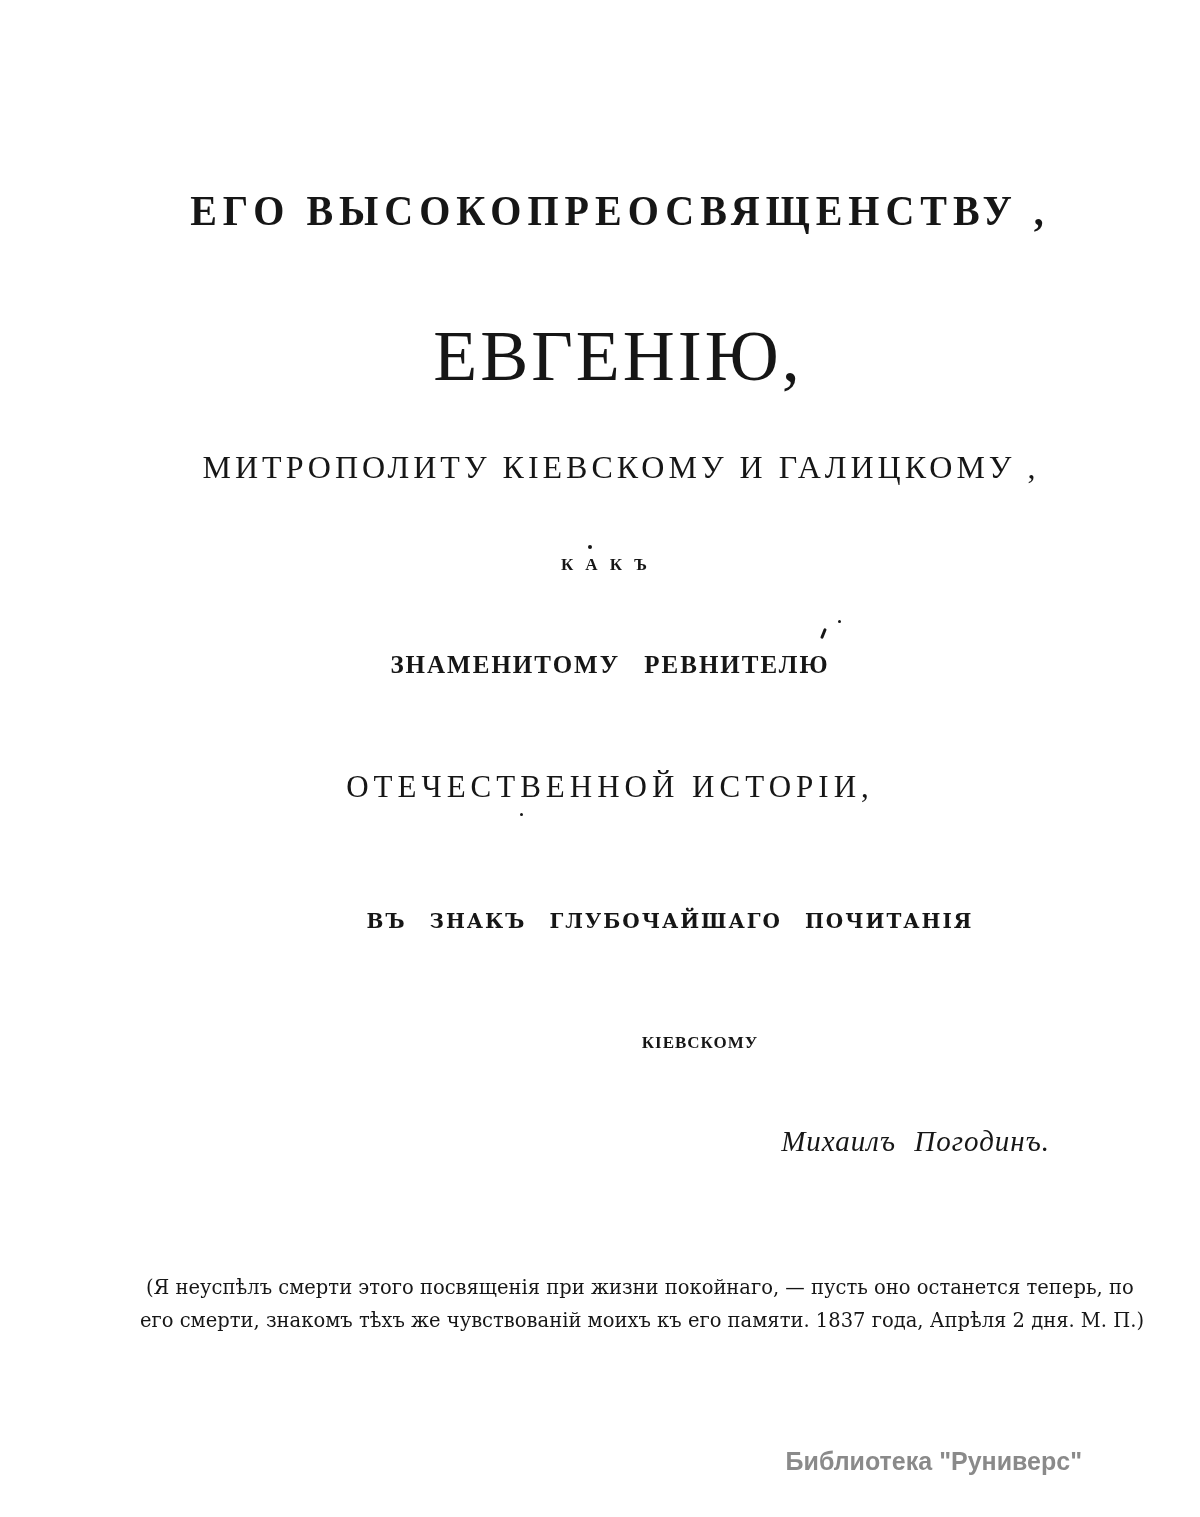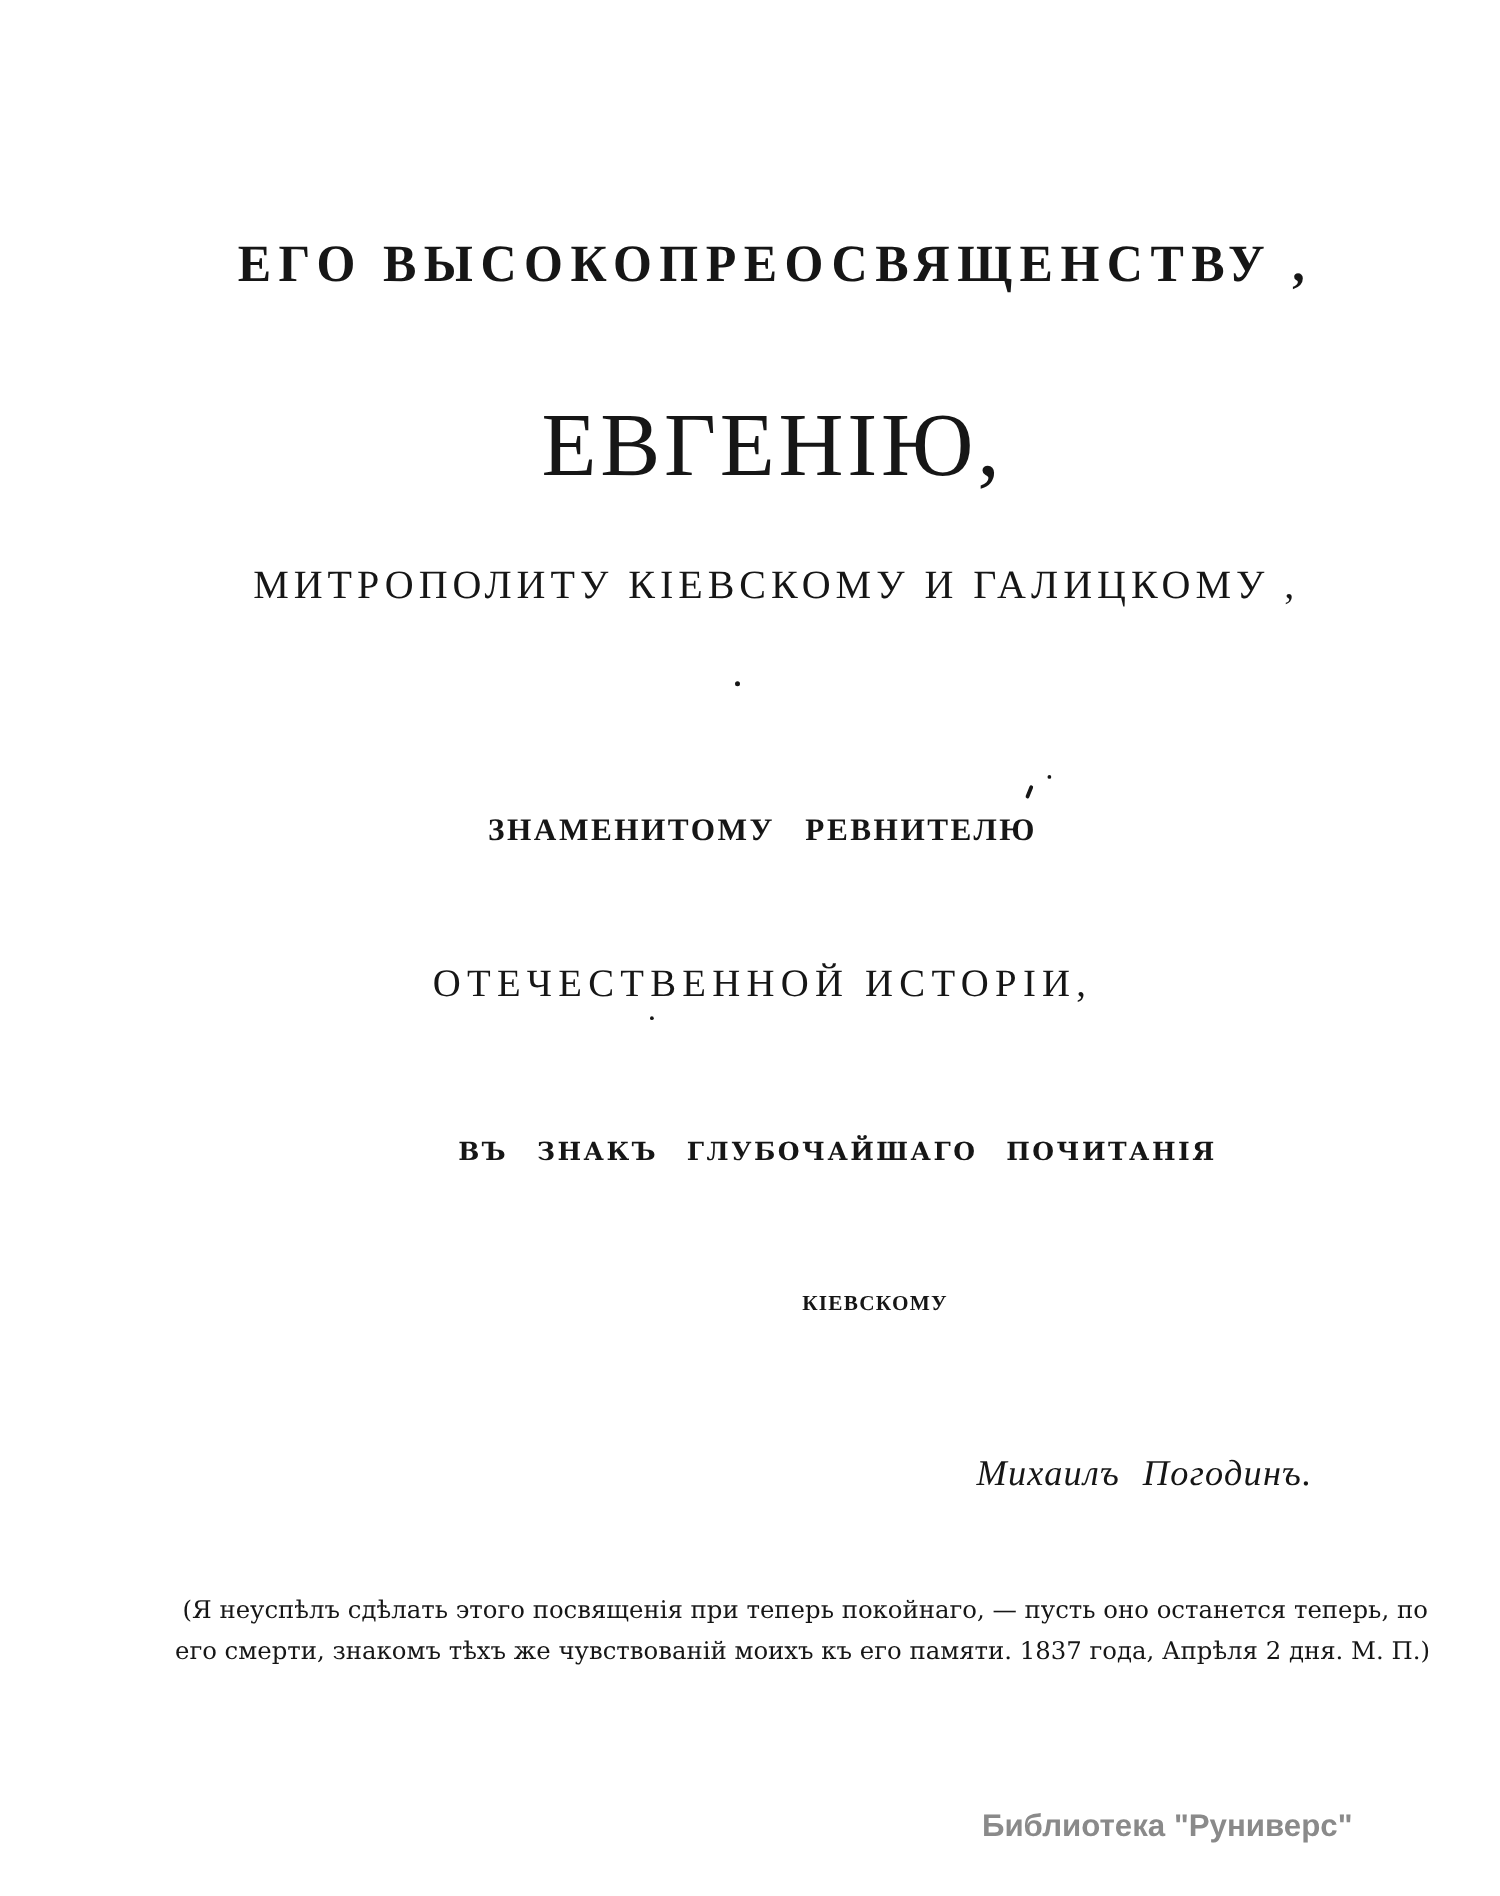--- a/index.html
+++ b/index.html
@@ -90,21 +90,20 @@
   .signature{
     position:absolute;
     top:1127px;
     right:150px;
     font-size:29px;
     font-style:italic;
     letter-spacing:1px;
     word-spacing:10px;
     line-height:1;
     white-space:nowrap;
-    margin-top:38px;
   }
   .footnote{
     position:absolute;
     top:1271px;
     left:140px;
     width:924px;
     font-size:19.5px;
     line-height:33px;
     font-family:"DejaVu Serif","Liberation Serif",serif;
     color:var(--ink);
@@ -147,36 +146,37 @@
 <div class="page">
 
   <div class="line honorific">ЕГО ВЫСОКОПРЕОСВЯЩЕНСТВУ ,</div>
 
   <div class="line name">ЕВГЕНІЮ,</div>
 
   <div class="line title">МИТРОПОЛИТУ КІЕВСКОМУ И ГАЛИЦКОМУ ,</div>
 
   <div class="speck s1"></div>
 
+  <div class="line as-word">КАКЪ</div>
 
   <div class="speck s2"></div>
   <div class="speck s3"></div>
 
   <div class="line epithet">ЗНАМЕНИТОМУ РЕВНИТЕЛЮ</div>
 
   <div class="line subject">ОТЕЧЕСТВЕННОЙ ИСТОРІИ,</div>
 
   <div class="speck s4"></div>
 
   <div class="line tribute">ВЪ ЗНАКЪ ГЛУБОЧАЙШАГО ПОЧИТАНІЯ</div>
 
   <div class="line dedicates">КІЕВСКОМУ</div>
 
   <div class="signature">Михаилъ Погодинъ.</div>
 
   <div class="footnote">
-    <span class="fline first">(Я неуспѣлъ сдѣлать этого посвященія при теперь покойнаго, — пусть оно останется теперь, по</span>
+    <span class="fline first">(Я неуспѣлъ смерти этого посвященія при жизни покойнаго, — пусть оно останется теперь, по</span>
     <span class="fline">его смерти, знакомъ тѣхъ же чувствованій моихъ къ его памяти. 1837 года, Апрѣля 2 дня. М. П.)</span>
   </div>
 
   <div class="watermark">Библиотека "Руниверс"</div>
 
 </div>
 
 </body></html>

